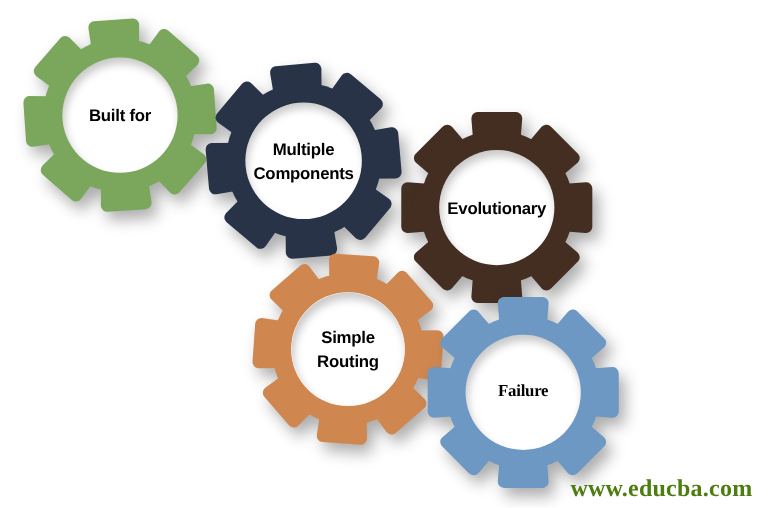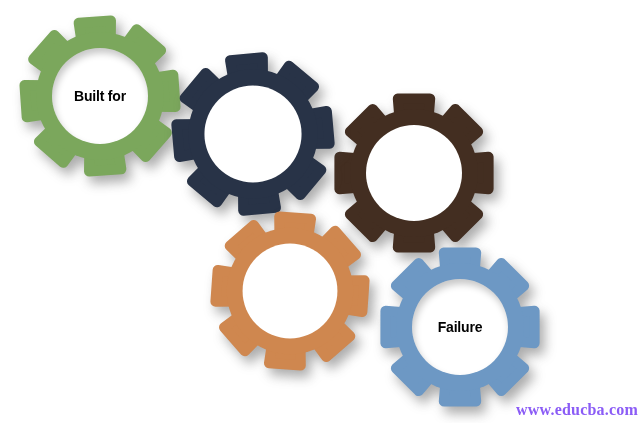--- a/index.html
+++ b/index.html
@@ -52,30 +52,30 @@
   }
   .hub-label span {
     white-space: nowrap;
   }
   
   .gear-green  { left: 16px;  top: 12px;  width: 168px; height: 168px; z-index: 2; }
   .gear-navy   { left: 168px; top: 49px;  width: 170px; height: 170px; z-index: 3; }
   .gear-brown  { left: 330px; top: 89px;  width: 168px; height: 168px; z-index: 1; }
   .gear-gray   { left: 46px;  top: 171px; width: 172px; height: 172px; z-index: 4; }
   .gear-orange { left: 207px; top: 208px; width: 166px; height: 166px; z-index: 5; }
-  .gear-blue   { left: 376px; top: 243px; width: 168px; height: 168px; z-index: 6; }
+  .gear-blue   { left: 352px; top: 243px; width: 168px; height: 168px; z-index: 6; font-family: Liberation Serif, serif; }
   .watermark {
     position: absolute;
-    right: 2px;
+    right: 13px;
     bottom: 4px;
     z-index: 10;
     font-family: "Liberation Serif", "DejaVu Serif", serif;
     font-weight: bold;
-    font-size: 16px;
-    color: #8b5cf6;
+    font-size: 20px;
+    color: #4d7c0f;
     letter-spacing: 0.2px;
   }
   .defs-svg {
     position: absolute;
     width: 0;
     height: 0;
   }
 </style>
 </head>
 <body>
@@ -120,59 +120,70 @@
           <use href="#gear-tooth" transform="rotate(135)"></use>
           <use href="#gear-tooth" transform="rotate(180)"></use>
           <use href="#gear-tooth" transform="rotate(225)"></use>
           <use href="#gear-tooth" transform="rotate(270)"></use>
           <use href="#gear-tooth" transform="rotate(315)"></use>
         </g>
         <circle r="80" stroke="none"></circle>
         <circle r="60" fill="#ffffff" stroke="none"></circle>
       </g>
     </svg>
+    <div class="hub-label">
+      <span>Multiple</span>
+      <span>Components</span>
+    </div>
   </div>
 
   <div class="gear gear-brown">
     <svg viewBox="-105 -105 210 210">
       <g fill="#432e21">
         <g class="teeth" stroke="#432e21">
           <use href="#gear-tooth"></use>
           <use href="#gear-tooth" transform="rotate(45)"></use>
           <use href="#gear-tooth" transform="rotate(90)"></use>
           <use href="#gear-tooth" transform="rotate(135)"></use>
           <use href="#gear-tooth" transform="rotate(180)"></use>
           <use href="#gear-tooth" transform="rotate(225)"></use>
           <use href="#gear-tooth" transform="rotate(270)"></use>
           <use href="#gear-tooth" transform="rotate(315)"></use>
         </g>
         <circle r="80" stroke="none"></circle>
         <circle r="60" fill="#ffffff" stroke="none"></circle>
       </g>
     </svg>
+    <div class="hub-label">
+      <span>Evolutionary</span>
+    </div>
   </div>
 
 
   <div class="gear gear-orange rot-p4">
     <svg viewBox="-105 -105 210 210">
       <g fill="#cf874f">
         <g class="teeth" stroke="#cf874f">
           <use href="#gear-tooth"></use>
           <use href="#gear-tooth" transform="rotate(45)"></use>
           <use href="#gear-tooth" transform="rotate(90)"></use>
           <use href="#gear-tooth" transform="rotate(135)"></use>
           <use href="#gear-tooth" transform="rotate(180)"></use>
           <use href="#gear-tooth" transform="rotate(225)"></use>
           <use href="#gear-tooth" transform="rotate(270)"></use>
           <use href="#gear-tooth" transform="rotate(315)"></use>
         </g>
         <circle r="80" stroke="none"></circle>
         <circle r="60" fill="#ffffff" stroke="none"></circle>
       </g>
     </svg>
+    <div class="hub-label">
+      <span>Simple</span>
+      <span>Routing</span>
+    </div>
   </div>
 
   <div class="gear gear-blue">
     <svg viewBox="-105 -105 210 210">
       <g fill="#6d98c4">
         <g class="teeth" stroke="#6d98c4">
           <use href="#gear-tooth"></use>
           <use href="#gear-tooth" transform="rotate(45)"></use>
           <use href="#gear-tooth" transform="rotate(90)"></use>
           <use href="#gear-tooth" transform="rotate(135)"></use>

